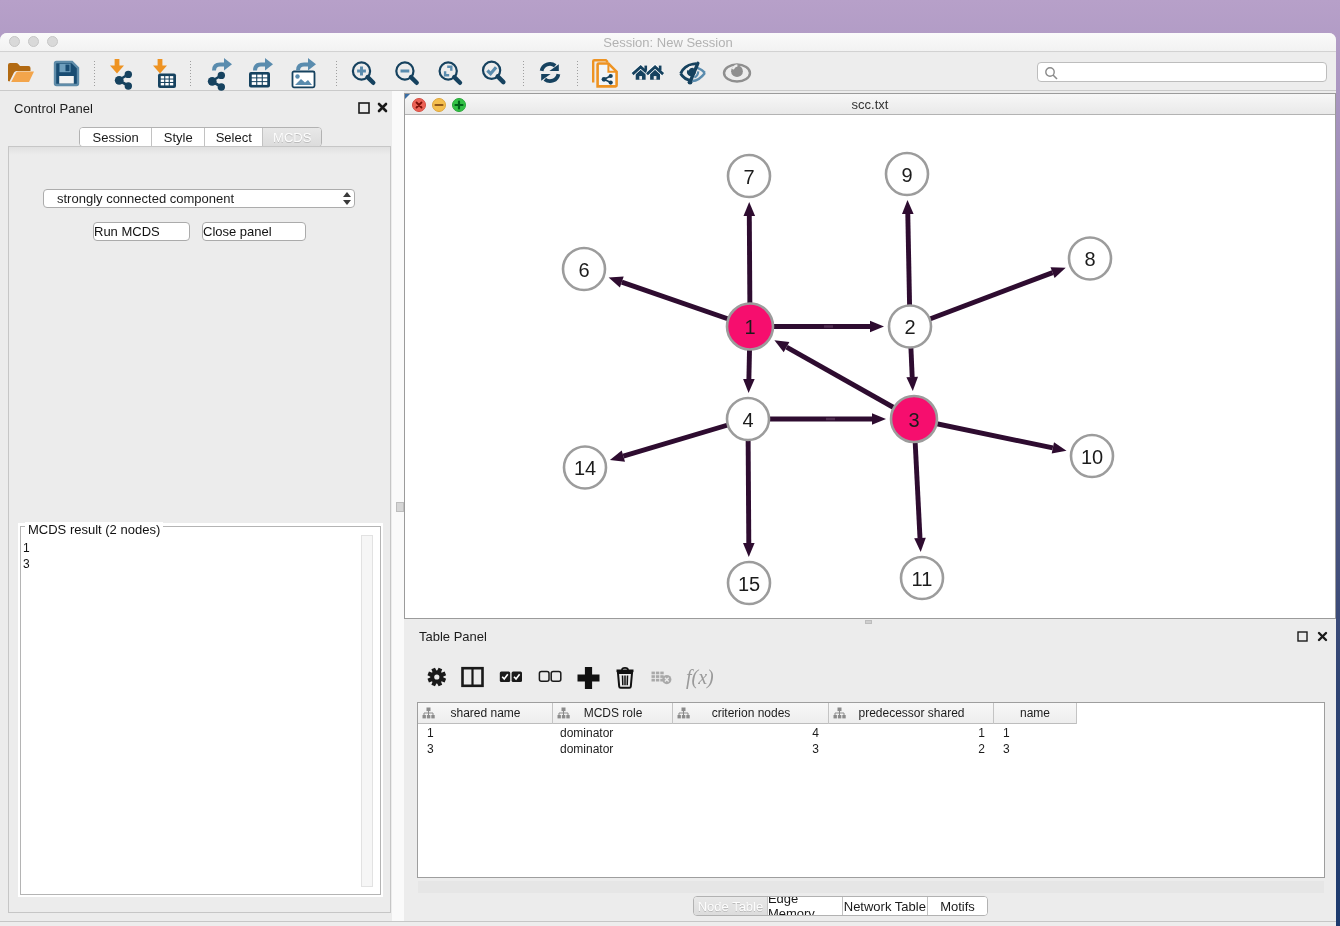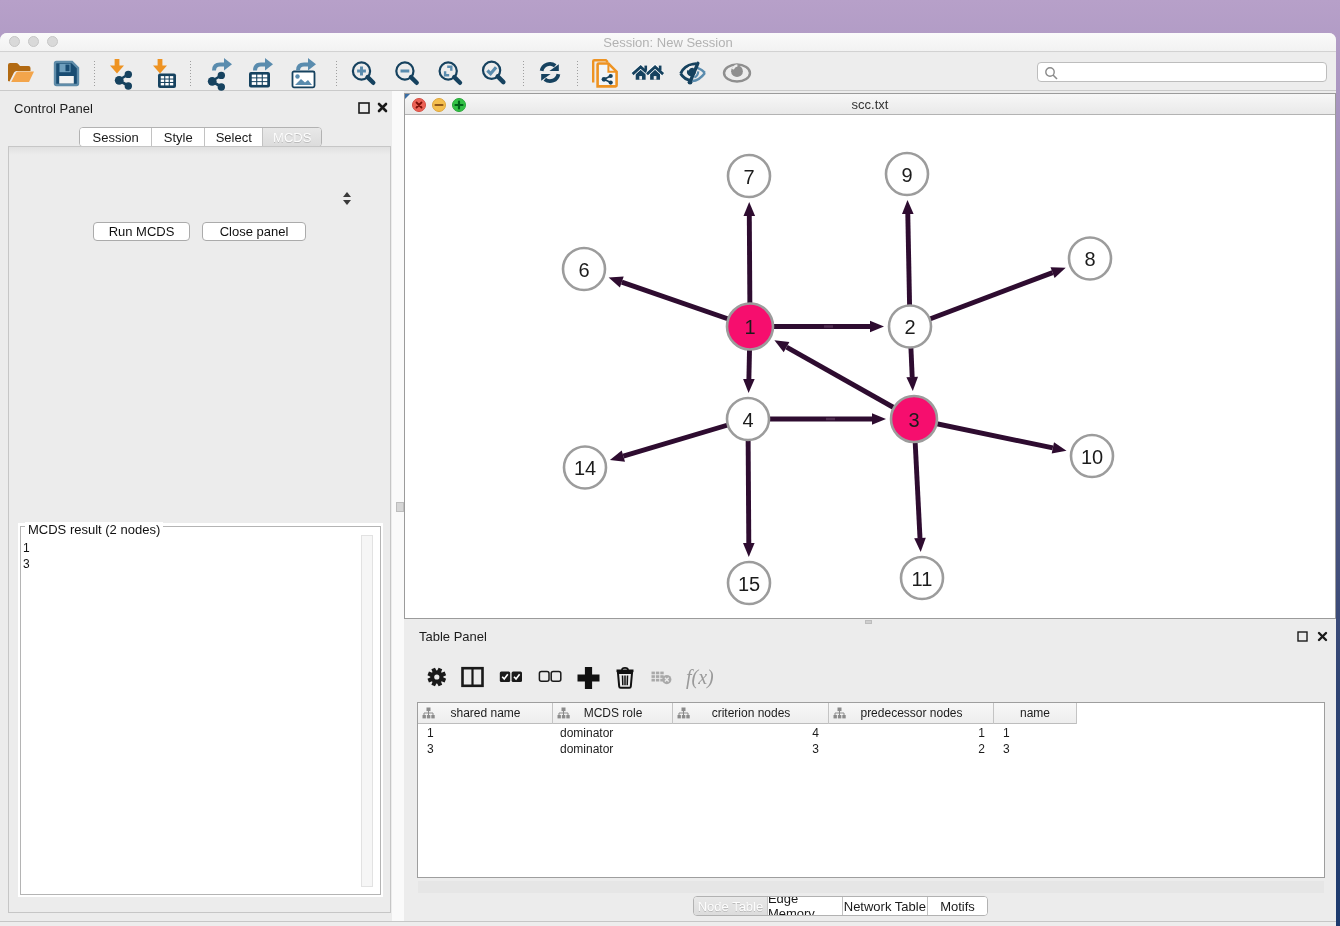--- a/index.html
+++ b/index.html
@@ -31,21 +31,21 @@
 .seg.on{background:linear-gradient(#e8e8e8,#dcdcdc);color:#fdfdfd;
  text-shadow:0 1px 0 #bbb;text-align:center;}
 #tabpane{position:absolute;left:8px;top:55px;width:383px;height:767px;
  border:1px solid #c6c6c6;background:#ececec;}
 #tabpane .shade{position:absolute;left:0;top:0;width:100%;height:8px;
  background:linear-gradient(#e0e0e0,#ececec);}
 #combo{position:absolute;left:43px;top:98px;width:312px;height:19px;background:#fff;
  border:1px solid #acacac;border-radius:4px;font-size:13px;color:#1c1c1c;line-height:17px;
  padding-left:13px;}
 .btn{position:absolute;height:19px;background:#fff;border:1px solid #ababab;border-radius:4px;
- font-size:13px;color:#111;text-align:center;line-height:17px;}
+ font-size:13px;color:#111;text-align:left;line-height:17px;}
 #groupbox{position:absolute;left:18px;top:432px;width:365px;height:374px;background:#fff;}
 #groupline{position:absolute;left:2px;top:3px;width:361px;height:369px;
  border:1px solid #b4b4b4;}
 #grouptitle{position:absolute;left:7px;top:-1px;background:#fff;padding:0 3px;
  font-size:13px;color:#111;}
 #cp-scroll{position:absolute;left:392px;top:58px;width:12px;height:830px;background:#fafafa;}
 
 #frame{position:absolute;left:404px;top:60px;width:932px;height:526px;
  border:1px solid #9b9b9b;background:#fff;}
 #frame-tb{position:absolute;left:0;top:0;width:930px;height:21px;
@@ -240,20 +240,21 @@
       </svg>
       <div class="segbar" style="left:79px;top:36px;width:243px">
         <div class="seg" style="width:72px">Session</div>
         <div class="seg" style="width:53px">Style</div>
         <div class="seg" style="width:59px">Select</div>
         <div class="seg on" style="width:59px">MCDS</div>
       </div>
       <div id="tabpane">
         <div class="shade"></div>
       </div>
+      <div id="combo">strongly connected component</div>
       <svg class="abs" style="left:340px;top:100px" width="14" height="15">
         <path d="M7 1 L11 6 L3 6 Z" fill="#3a3a3a"></path>
         <path d="M7 14 L11 9 L3 9 Z" fill="#3a3a3a"></path>
       </svg>
       <div class="btn" style="left:93px;top:131px;width:97px">Run MCDS</div>
       <div class="btn" style="left:202px;top:131px;width:104px">Close panel</div>
       <div id="groupbox">
         <div id="groupline"></div>
         <div id="grouptitle">MCDS result (2 nodes)</div>
         <div class="abs" style="left:5px;top:17px;font-size:12px;color:#111;line-height:16px">1<br>3</div>
@@ -419,21 +420,21 @@
             <div class="hlabel" style="padding-left:10px;width:146px">criterion nodes</div>
           </div>
           <div class="hcell" style="left:411px;width:165px">
             <svg class="abs" style="left:4px;top:4px" width="13" height="13">
               <rect x="4.5" y="0.5" width="4" height="3.6" fill="#8b8b8b"></rect>
               <rect x="0.5" y="8" width="3.4" height="3.4" fill="#8b8b8b"></rect>
               <rect x="4.9" y="8" width="3.4" height="3.4" fill="#8b8b8b"></rect>
               <rect x="9.3" y="8" width="3.4" height="3.4" fill="#8b8b8b"></rect>
               <path d="M6.5 4 L6.5 6 M2 8 L2 6 L11 6 L11 8 M6.5 6 L6.5 8" stroke="#8b8b8b" stroke-width="1" fill="none"></path>
             </svg>
-            <div class="hlabel" style="padding-left:10px;width:155px">predecessor nodes</div>
+            <div class="hlabel" style="padding-left:10px;width:155px">predecessor shared</div>
           </div>
           <div class="hcell" style="left:576px;width:83px">
             <div class="hlabel">name</div>
           </div>
         </div>
         <div class="cell" style="left:9px;top:22px">1</div>
         <div class="cell" style="left:142px;top:22px">dominator</div>
         <div class="cell" style="left:255px;top:22px;width:146px;text-align:right">4</div>
         <div class="cell" style="left:411px;top:22px;width:156px;text-align:right">1</div>
         <div class="cell" style="left:585px;top:22px">1</div>

